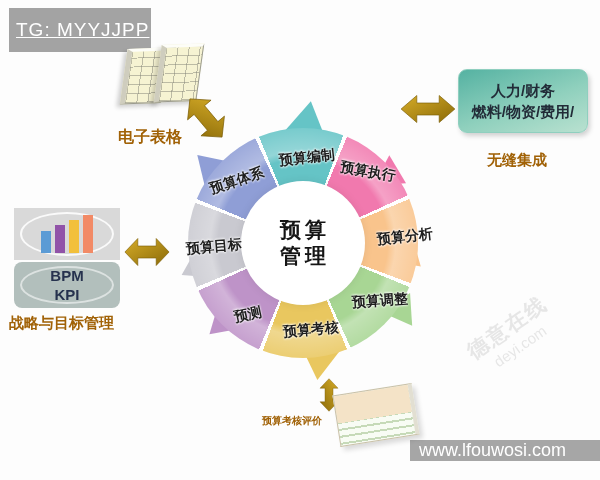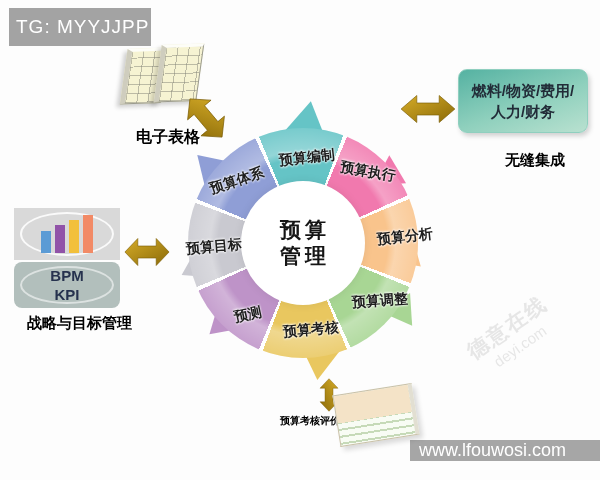--- a/index.html
+++ b/index.html
@@ -2,35 +2,35 @@
 <html><head>
 <meta charset="utf-8">
 <style>
   * { margin:0; padding:0; box-sizing:border-box; }
   html,body { background:#ffffff; }
   body { font-family:"Liberation Sans","DejaVu Sans",sans-serif; }
   #stage { position:relative; width:600px; height:480px; background:#fdfdfd; overflow:hidden; }
 
   
   .banner { position:absolute; color:#ffffff; display:flex; align-items:center; }
-  #banner-tg { left:9px; top:8px; width:142px; height:38px; background:#a3a3a3; font-size:19px; letter-spacing:1px; padding-left:7px; }
+  #banner-tg { left:9px; top:8px; width:142px; height:44px; background:#a3a3a3; font-size:19px; letter-spacing:1px; padding-left:7px;text-decoration:underline; }
   #banner-url { left:410px; top:440px; width:190px; height:21px; background:#a6a6a6; font-size:18px; padding-left:9px; }
 
   
   .slab { position:absolute; background-color:#f6f3d2;
     background-image:
       repeating-linear-gradient(90deg, rgba(130,130,118,.5) 0 1px, transparent 1px 11px),
       repeating-linear-gradient(0deg, rgba(130,130,118,.5) 0 1px, transparent 1px 9px);
     border:1px solid #9a9a8e; border-left:5px solid #cfcdbe; border-top:3px solid #fdfdf8;
     box-shadow:-3px 3px 4px rgba(0,0,0,.18); }
   .slab.s1 { left:124px; top:48px; width:40px; height:56px; transform:rotate(8deg) skewY(-10deg); }
   .slab.s2 { left:158px; top:44px; width:42px; height:58px; transform:rotate(8deg) skewY(-10deg); }
 
   
-  .cap { position:absolute; font-weight:bold; color:#000000; white-space:nowrap;margin-left:18px; }
+  .cap { position:absolute; font-weight:bold; color:#a16207; white-space:nowrap; }
   #cap-sheet { left:118px; top:127px; font-size:16px; }
   #cap-integration { left:487px; top:151px; font-size:15px; }
   #cap-strategy { left:9px; top:314px; font-size:15px; }
   #cap-eval { left:262px; top:414px; font-size:10px; }
 
   
   .garrow { position:absolute; }
   .garrow svg { width:100%; height:100%; display:block; }
   #arrow-sheet { left:180px; top:101px; width:52px; height:34px; transform:rotate(50deg); }
   #arrow-integration { left:400px; top:94px; width:56px; height:30px; }
@@ -126,22 +126,22 @@
         <path d="M2 20 L30 2 L30 12 L70 12 L70 2 L98 20 L70 38 L70 28 L30 28 L30 38 Z" fill="url(#gg)" stroke="#7a5c04" stroke-width="1"></path>
       </svg>
   </div>
 
   <div id="arrow-integration" class="garrow">
     <svg viewBox="0 0 100 40" preserveAspectRatio="none">
         <path d="M2 20 L30 2 L30 12 L70 12 L70 2 L98 20 L70 38 L70 28 L30 28 L30 38 Z" fill="url(#gg)" stroke="#7a5c04" stroke-width="1"></path>
       </svg>
   </div>
   <div id="int-box">
+    <div class="int-line">人力/财务</div>
     <div class="int-line">燃料/物资/费用/</div>
-    <div class="int-line">人力/财务</div>
   </div>
   <div id="cap-integration" class="cap">无缝集成</div>
 
   <div class="head h0" style="border-bottom-color: rgb(101, 196, 198);"></div>
   <div class="head h1" style="border-bottom-color: rgb(241, 121, 174);"></div>
   <div class="head h2" style="border-bottom-color: rgb(249, 196, 140);"></div>
   <div class="head h3" style="border-bottom-color: rgb(168, 214, 148);"></div>
   <div class="head h4" style="border-bottom-color: rgb(233, 199, 95);"></div>
   <div class="head h5" style="border-bottom-color: rgb(190, 147, 200);"></div>
   <div class="head h6" style="border-bottom-color: rgb(201, 201, 208);"></div>

